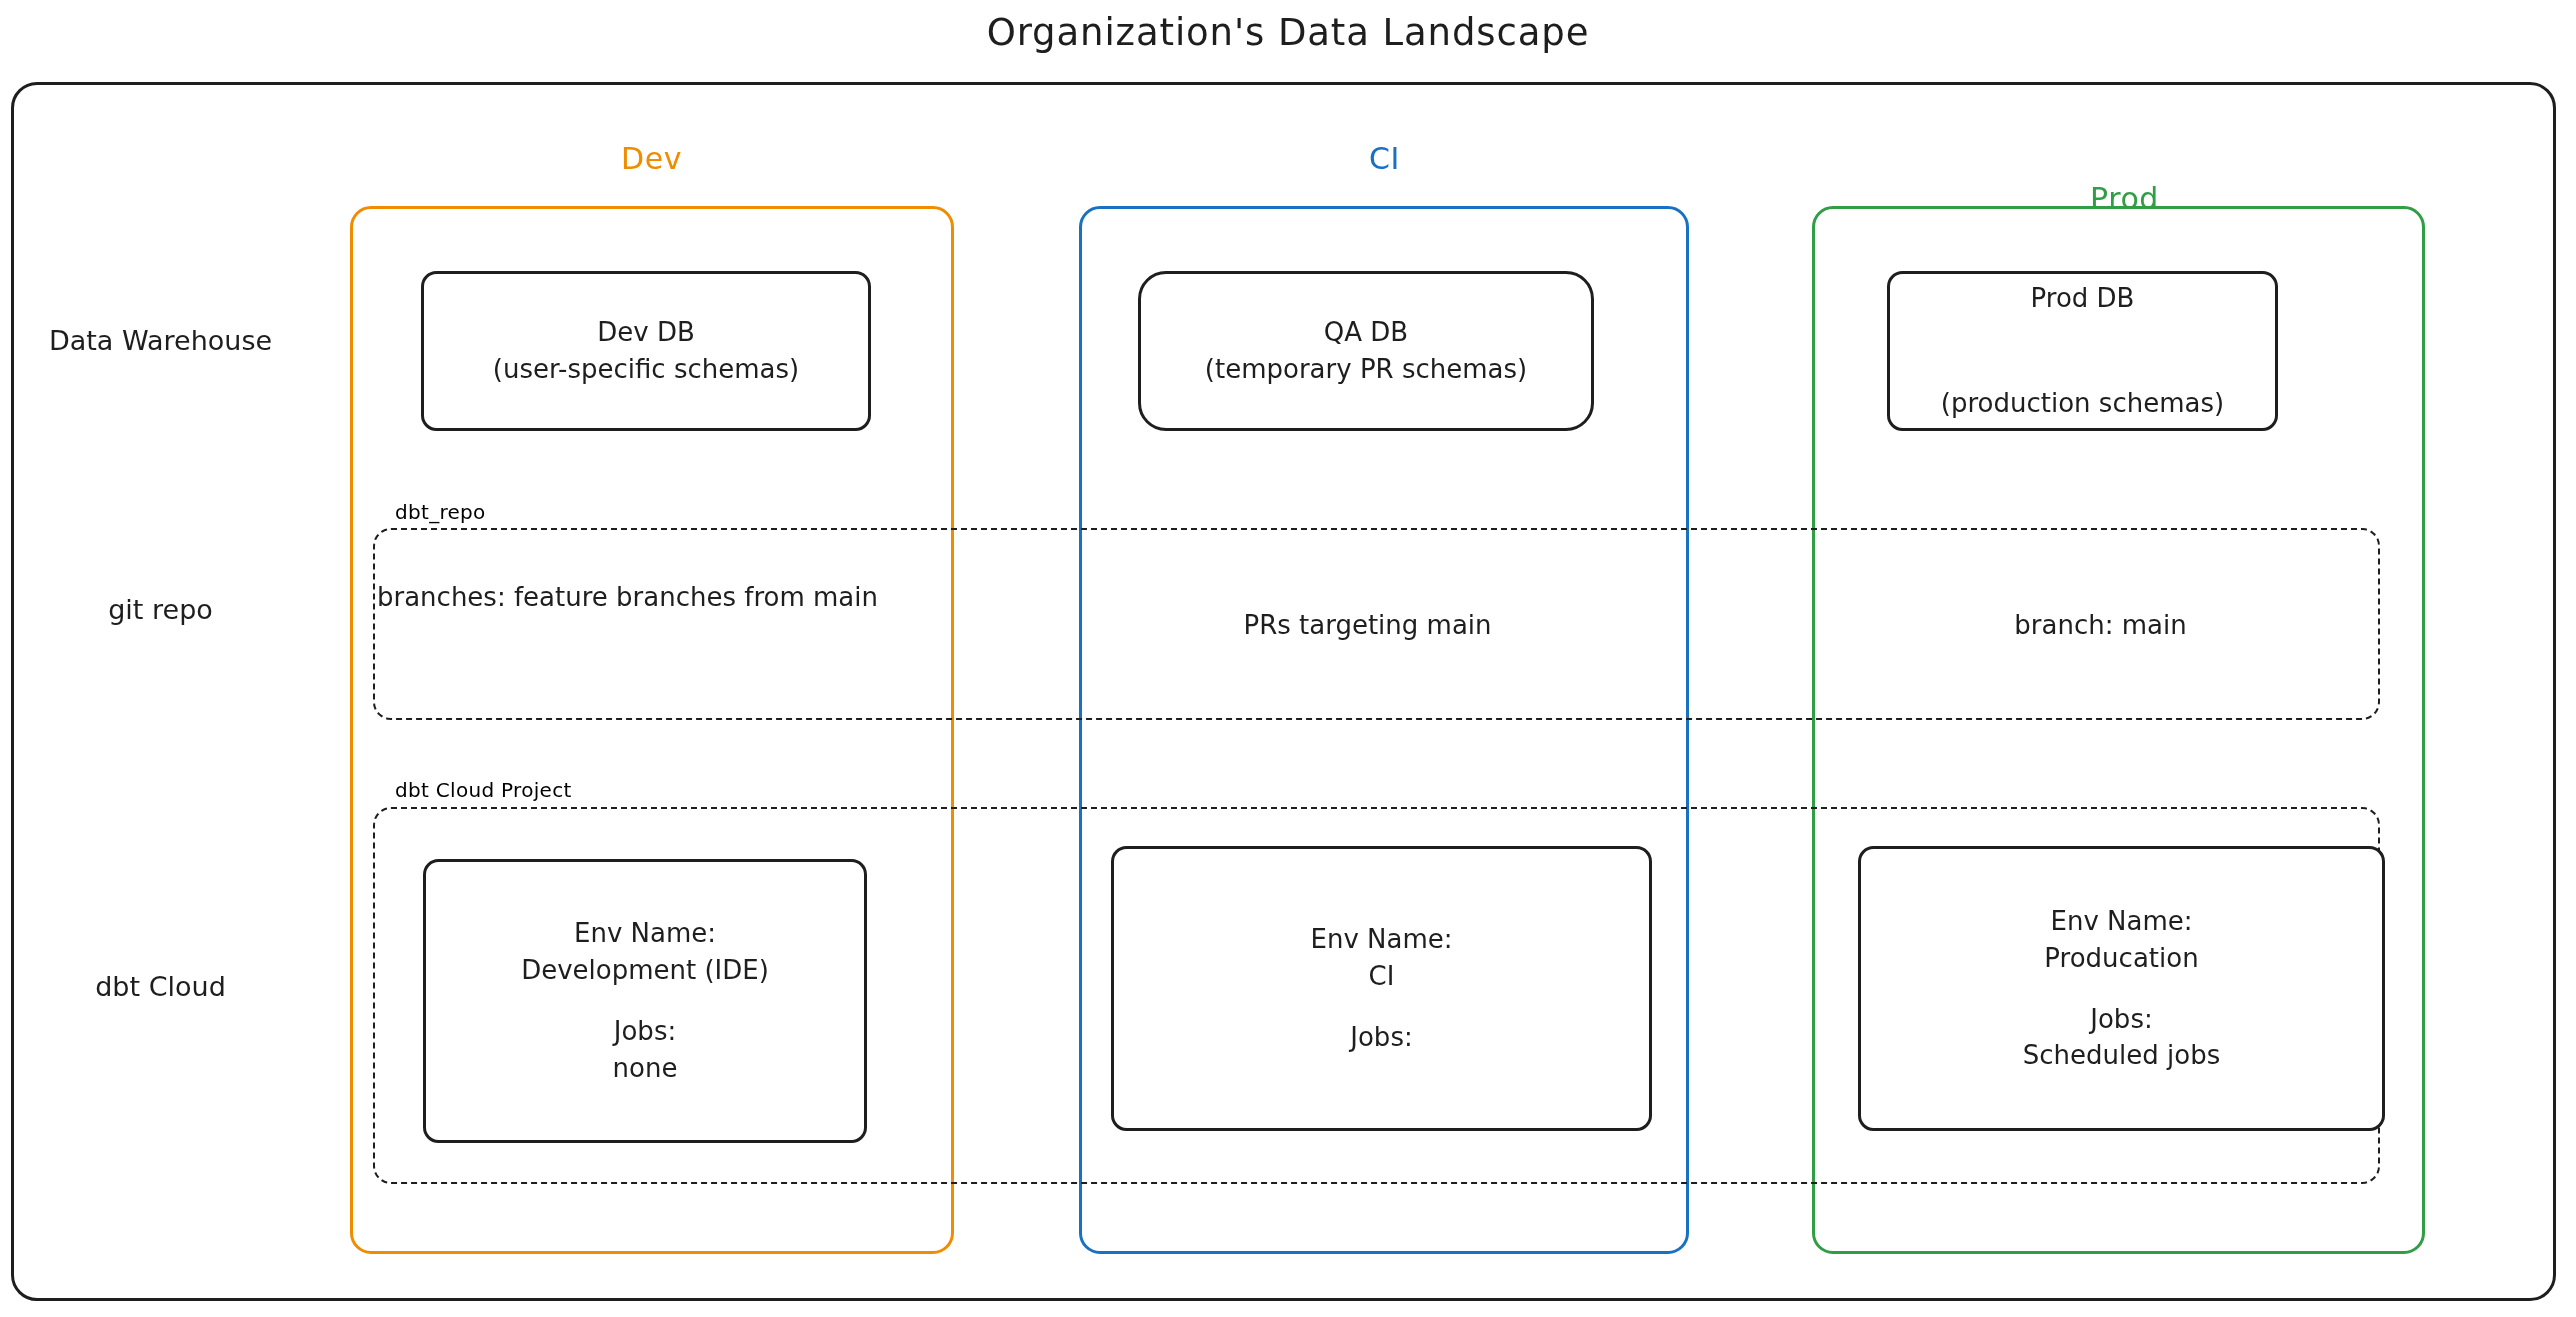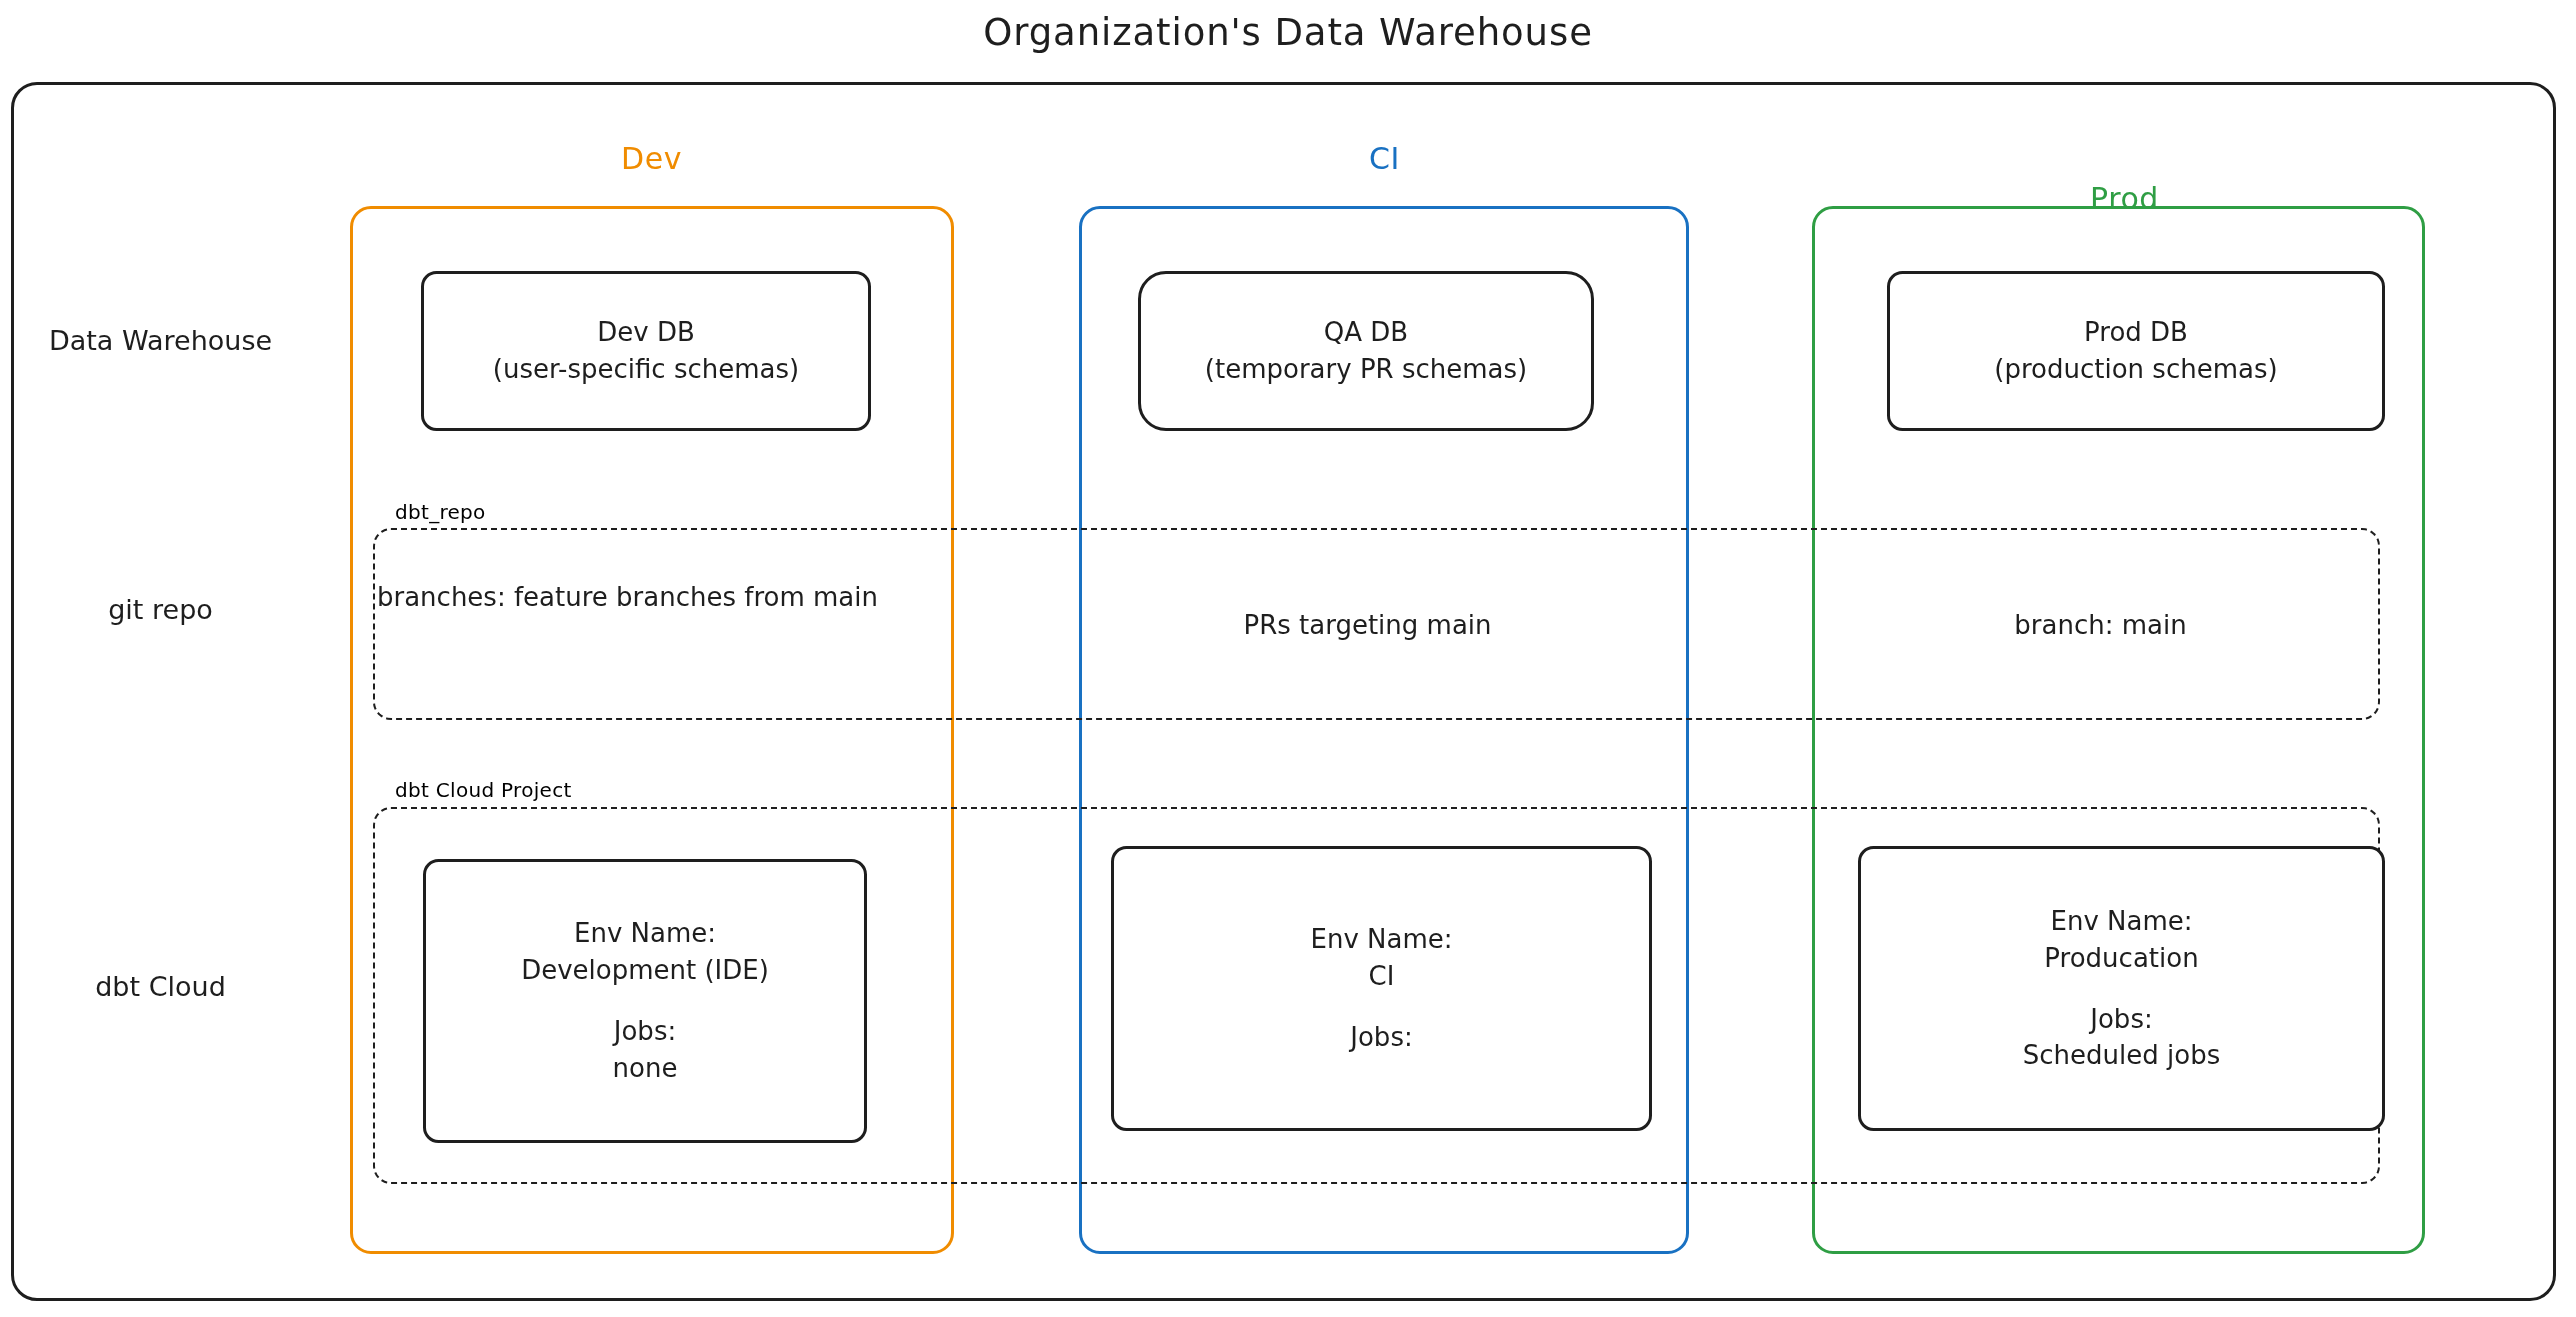--- a/index.html
+++ b/index.html
@@ -67,39 +67,39 @@
     display:flex;flex-direction:column;align-items:center;justify-content:center;
     text-align:center;font-size:26px;line-height:1.42;color:#1e1e1e;
     box-sizing:border-box;padding:6px 10.7px;
   }
   .node .ln{display:block;white-space:nowrap;}
   .node .spacer{display:block;height:24px;}
 
   
   #node-dev-db{left:421px;top:271px;width:450px;height:160px;align-items:center;}
   #node-qa-db{left:1138px;top:271px;width:456px;height:160px;border-radius:28px;}
-  #node-prod-db{left:1887px;top:271px;width:498px;height:160px;}
+  #node-prod-db{left:1887px;top:271px;width:391px;height:160px;justify-content:space-between;}
 
   
   .band-text{
     position:absolute;text-align:center;font-size:26px;line-height:1.42;color:#1e1e1e;
   }
   #text-git-dev{left:376px;top:579px;width:503px;}
   #text-git-ci{left:1113px;top:607px;width:509px;}
   #text-git-prod{left:1846px;top:607px;width:509px;}
 
   
   #node-dbt-dev{left:423px;top:859px;width:444px;height:284px;}
   #node-dbt-ci{left:1111px;top:846px;width:541px;height:285px;}
   #node-dbt-prod{left:1858px;top:846px;width:527px;height:285px;}
 </style>
 </head>
 <body>
 
-<div id="diagram-title" class="hand">Organization's Data Warehouse</div>
+<div id="diagram-title" class="hand">Organization's Data Landscape</div>
 
 <div id="outer-frame"></div>
 
 <div id="col-header-dev" class="col-header hand">Dev</div>
 <div id="col-header-ci" class="col-header hand">CI</div>
 <div id="col-header-prod" class="col-header hand">Prod</div>
 
 <div id="env-col-dev" class="env-col"></div>
 <div id="env-col-ci" class="env-col"></div>
 <div id="env-col-prod" class="env-col"></div>

